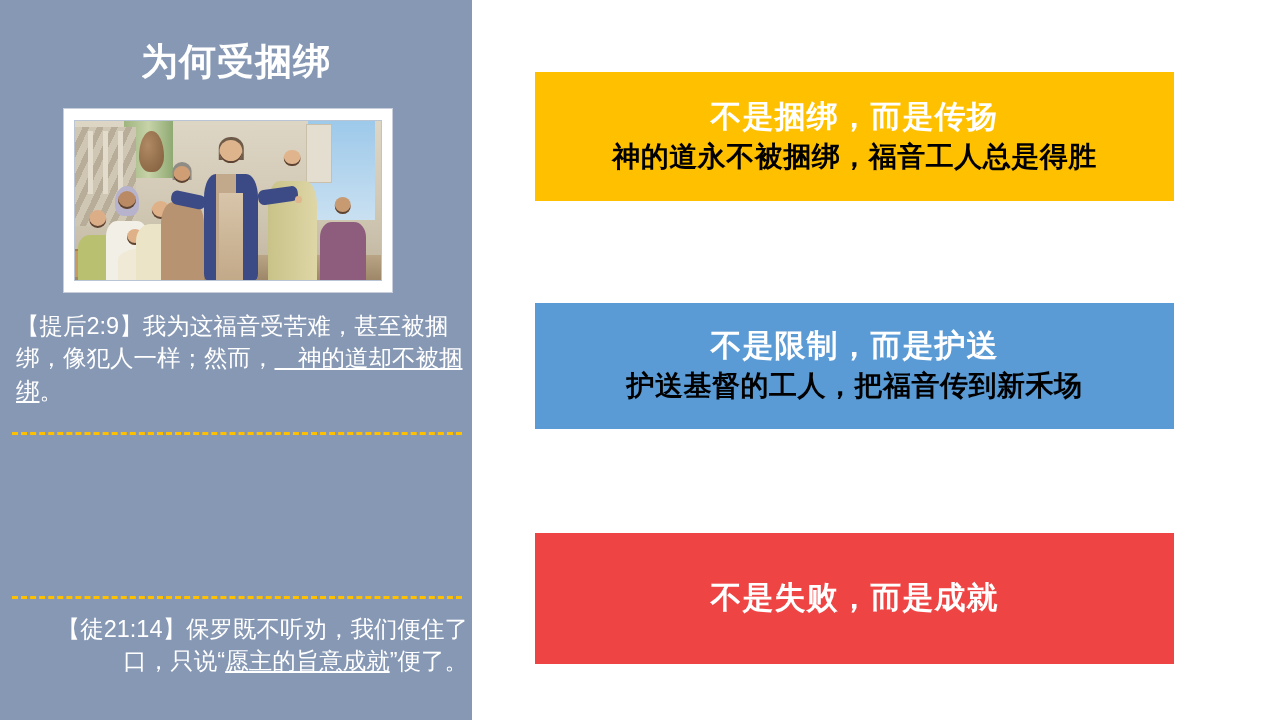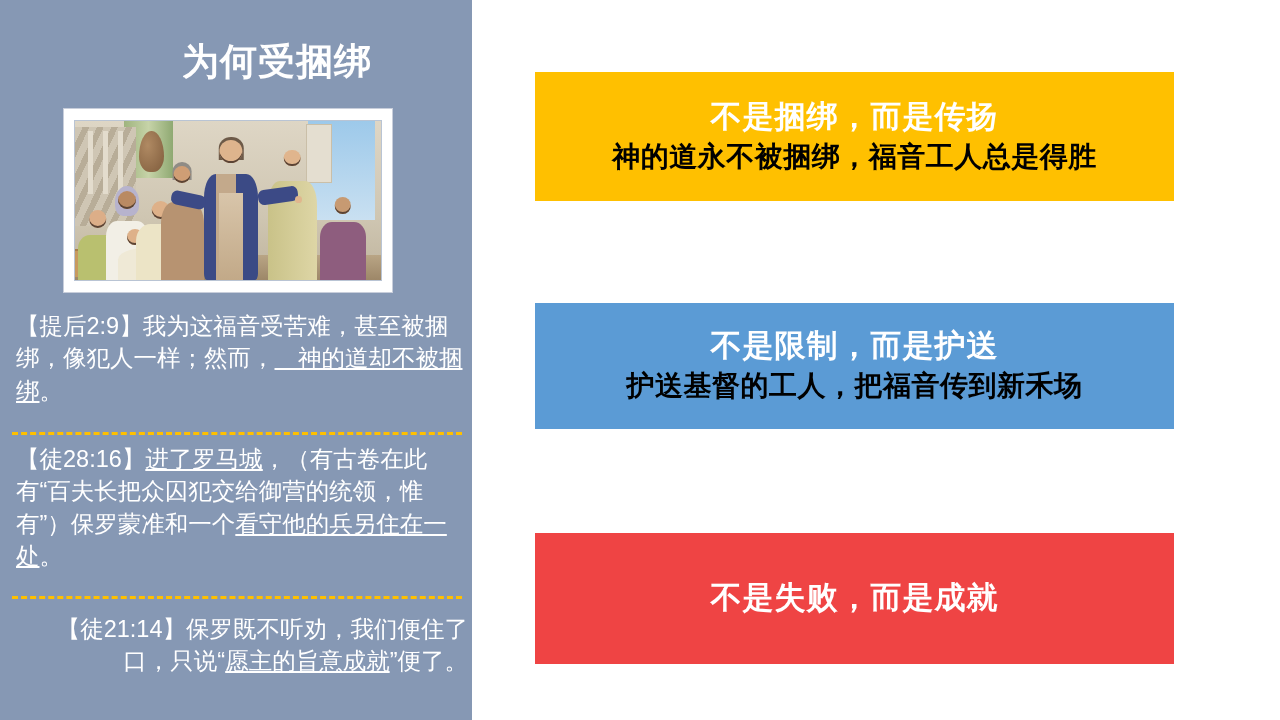--- a/index.html
+++ b/index.html
@@ -33,21 +33,20 @@
     position: absolute;
     left: 0;
     top: 42px;
     width: 472px;
     text-align: center;
     color: #ffffff;
     font-size: 37px;
     font-weight: bold;
     letter-spacing: 1px;
     line-height: 1.1;
-    padding-left: 41px;
   }
 
   
   .picture-frame {
     position: absolute;
     left: 63px;
     top: 108px;
     width: 330px;
     height: 185px;
     background: #ffffff;
@@ -292,23 +291,20 @@
         </div>
       </div>
     </div>
 
     <div class="verse verse-1">
       <span>【提后2:9】</span><span>我为这福音受苦难，甚至</span><span>被捆绑，像犯人一样；然而，</span><u>　神的</u><u>道却不被捆绑</u><span>。</span>
     </div>
 
     <div class="divider divider-1"></div>
 
-    <div class="verse verse-2">
-      <span>【徒28:16】</span><u>进了罗马城</u><span>，（有古卷在此有“百夫长把众囚犯交给御营的统领，惟有”）保罗蒙准和一个</span><u>看守他的兵另住在一处</u><span>。</span>
-    </div>
 
     <div class="divider divider-2"></div>
 
     <div class="verse verse-3">
       <span>【徒21:14】</span><span>保罗既不听劝，我们便住了口，只说“</span><u>愿主的旨意成就</u><span>”便了。</span>
     </div>
   </div>
 
   <div class="box box-1">
     <div class="box-heading">不是捆绑，而是传扬</div>

